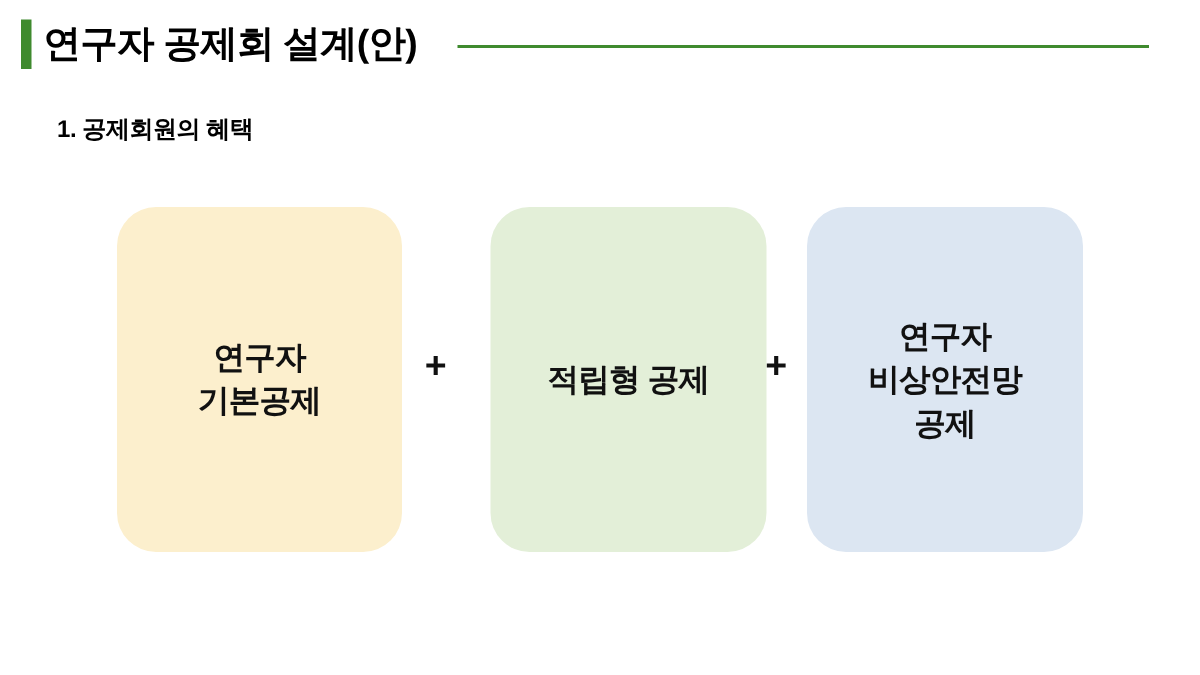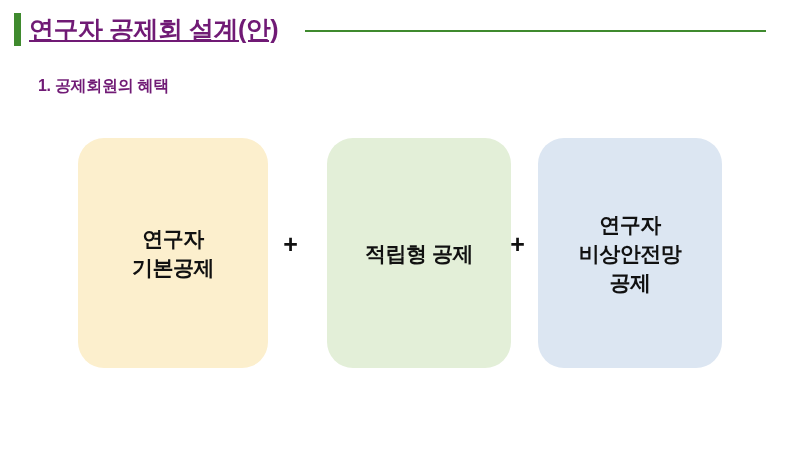--- a/index.html
+++ b/index.html
@@ -39,44 +39,43 @@
     height: 33px;
     background: #3F8A2E;
   }
 
   #page-title {
     position: absolute;
     left: 29px;
     top: 11px;
     font-size: 25px;
     font-weight: bold;
-    color: #701a75;
+    color: #000000;
     letter-spacing: -0.5px;
     line-height: 36px;
     white-space: nowrap;
-    text-decoration: underline;
   }
 
   #title-rule {
     position: absolute;
     left: 305px;
     top: 30px;
     width: 461px;
     height: 2px;
     background: #3F8A2E;
   }
 
   
   #section-heading {
     position: absolute;
     left: 38px;
     top: 76px;
     font-size: 16px;
     font-weight: bold;
-    color: #701a75;
+    color: #000000;
     letter-spacing: -0.3px;
     white-space: nowrap;
   }
 
   
   #benefit-row {
     position: absolute;
     left: 78px;
     top: 138px;
     width: 736px;

